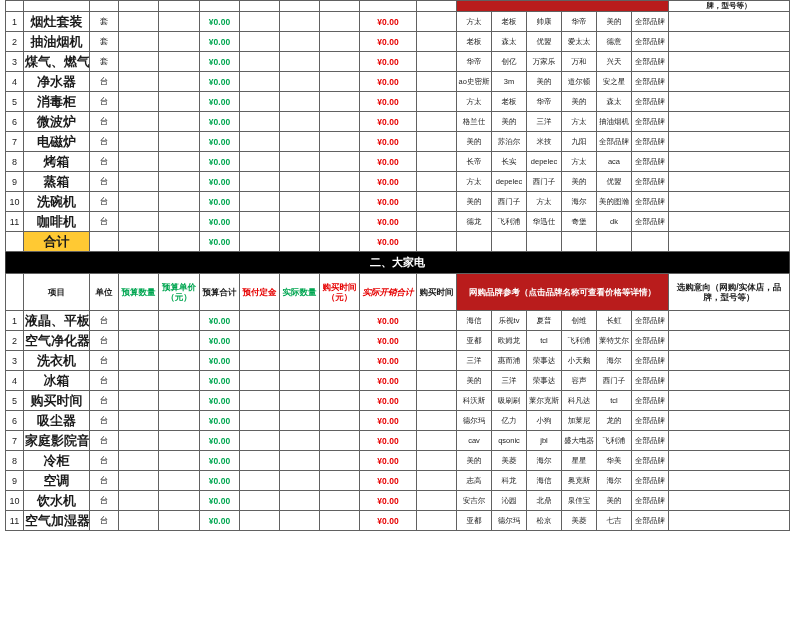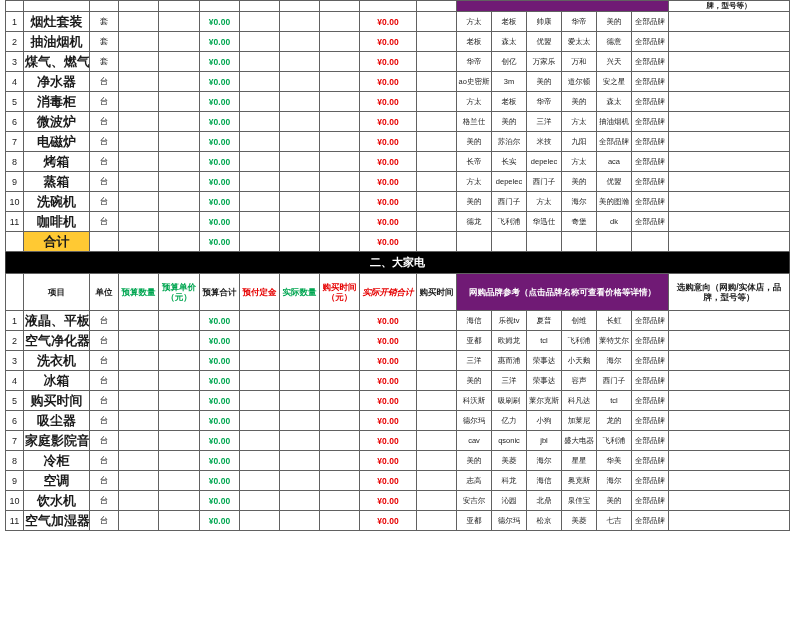--- a/index.html
+++ b/index.html
@@ -12,21 +12,21 @@
   tr.partial-row{height:10px;}
   tr.partial-row td{font-size:7.5px;font-weight:bold;}
   tr.header-row{height:37px;}
   tr.header-row td{font-weight:bold;font-size:8.5px;white-space:pre-line;line-height:1.2;}
   tr.total-row{height:20px;}
   tr.band-row{height:22px;}
   td.num{font-size:9px;}
   td.item{font-weight:bold;font-size:13px;}
   td.unit{font-size:8.5px;}
   td.brand{font-size:7.5px;}
-  td.hdr-gray{background:#701a75;color:#ffffff;}
+  td.hdr-gray{background:#b91c1c;color:#ffffff;}
   td.band{background:#000000;color:#ffffff;font-weight:bold;font-size:11px;
           border-left-color:#3d3d3d;border-right-color:#3d3d3d;}
   td.total-label{background:#ffc933;font-weight:bold;font-size:13px;}
   .money-g{color:#00a651;font-weight:bold;font-size:8.5px;}
   .money-r{color:#e60000;font-weight:bold;font-size:8.5px;}
   .hdr-green{color:#00a651;}
   .hdr-red{color:#e60000;}
 </style>
 </head>
 <body>

